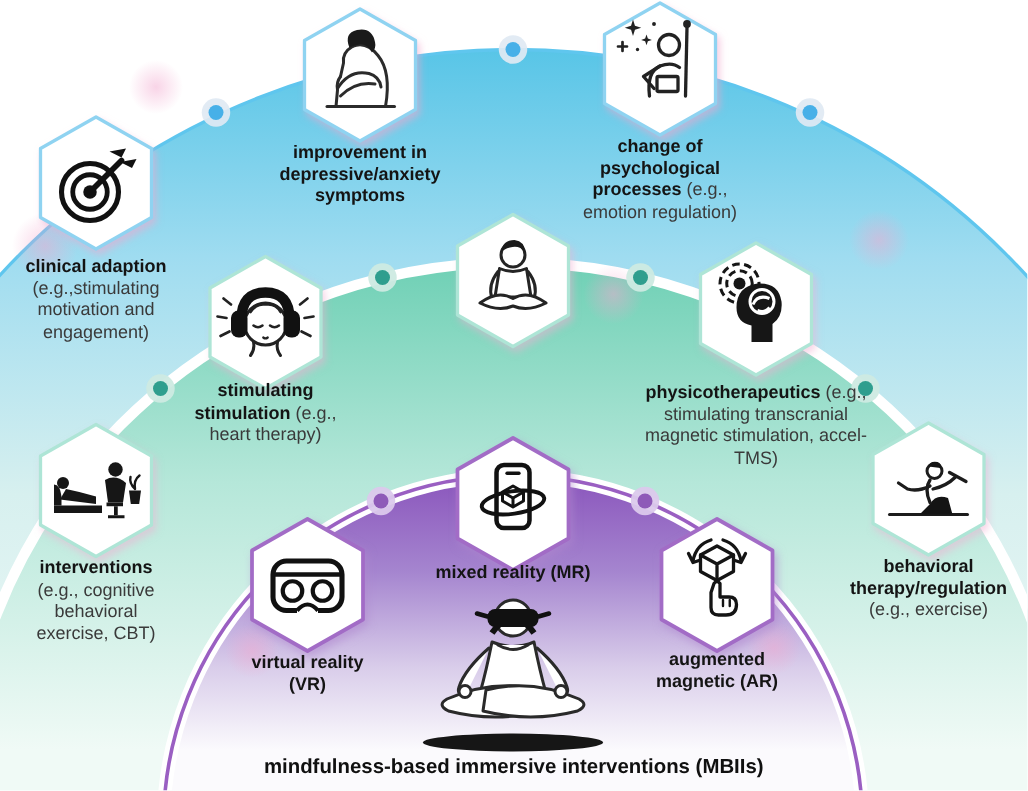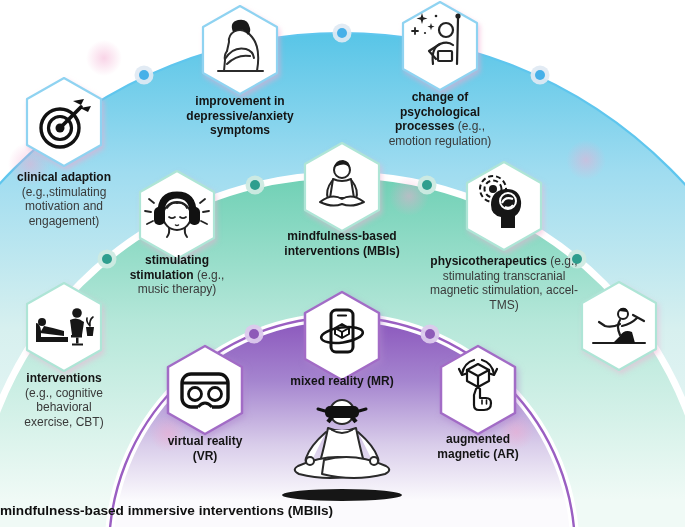--- a/index.html
+++ b/index.html
@@ -11,21 +11,21 @@
   .ring-outer .hexsvg{filter:drop-shadow(2px 3px 2.5px rgba(238,168,206,0.55));}
   .ring-middle .hexsvg{filter:drop-shadow(2px 3px 2.5px rgba(240,175,210,0.5));}
   .ring-inner .hexsvg{filter:drop-shadow(2px 3px 3px rgba(175,135,205,0.55));}
   .hexagon{fill:#ffffff;stroke-linejoin:round;}
   .ring-outer .hexagon{stroke:#8fd3f1;stroke-width:2.2;}
   .ring-middle .hexagon{stroke:#aee5d6;stroke-width:2.2;}
   .ring-inner .hexagon{stroke:#a26cc6;stroke-width:2.5;}
   .label{position:absolute;left:50%;transform:translateX(-50%);top:90px;
          text-align:center;font-size:12px;line-height:1.22;color:#3a3a3a;}
   .label .term{font-weight:bold;color:#141414;}
-  .caption{position:absolute;left:0;right:0;top:503px;
+  .caption{position:absolute;left:0;right:0;top:503px;text-align:center;
            font-weight:bold;font-size:13.6px;color:#101010;}
   .figure-center{position:absolute;left:262px;top:390px;}
 </style>
 </head>
 <body>
 
 <div class="stage">
 
   <svg class="bg" width="685" height="527" viewBox="0 0 685 527">
     <defs>
@@ -207,40 +207,36 @@
       <path d="M32,59 Q33,64 30,68 M48,59 Q47,64 50,68" stroke="#222" stroke-width="2" fill="none" stroke-linecap="round"></path>
       <path d="M30,39 Q34,33 40,34 Q47,33 50,39" stroke="#222" stroke-width="1.8" fill="none" stroke-linecap="round"></path>
       <path d="M24,44 Q24,26 40,26 Q56,26 56,44" fill="none" stroke="#111" stroke-width="7"></path>
       <rect x="17" y="38" width="11" height="18" rx="5" fill="#111"></rect>
       <rect x="52" y="38" width="11" height="18" rx="5" fill="#111"></rect>
       <path d="M32,48 q3,2.4 6,0 M43,48 q3,2.4 6,0" stroke="#222" stroke-width="1.7" fill="none" stroke-linecap="round"></path>
       <path d="M38.5,56 q1.5,1.2 3,0" stroke="#222" stroke-width="1.5" fill="none" stroke-linecap="round"></path>
     </svg>
     <div class="label" style="width:122px;top:84px">
       <span class="term">stimulating stimulation</span>
-      <span class="detail">(e.g., music therapy)</span>
+      <span class="detail">(e.g., heart therapy)</span>
     </div>
   </div>
 
   <div class="node ring-middle" style="left:302px;top:141px">
     <svg class="hexsvg" width="80" height="92" viewBox="0 0 80 92">
       <polygon class="hexagon" points="40,2 77,23 77,69 40,90 3,69 3,23"></polygon>
       <g fill="#fff" stroke="#242424" stroke-width="2" stroke-linecap="round" stroke-linejoin="round">
         <path d="M30,40 Q23,49 26,58 L33,57" fill="none"></path>
         <path d="M50,40 Q57,49 54,58 L47,57" fill="none"></path>
         <path d="M31,38 Q40,42 49,38 L52,57 L28,57 Z"></path>
         <path d="M18,61 Q30,52 40,58 Q50,52 62,61 Q50,67 40,63 Q30,67 18,61 Z"></path>
         <circle cx="40" cy="29" r="8"></circle>
       </g>
       <path d="M32,27 Q33,19 41,19 Q48,20 48,27 Q44,22 38,24 Q34,25 32,27 Z" fill="#1a1a1a"></path>
     </svg>
-    <div class="label" style="width:150px;top:88px">
-      <span class="term">mindfulness-based interventions (MBIs)</span>
-      <span class="detail"></span>
-    </div>
   </div>
 
   <div class="node ring-middle" style="left:464px;top:160px">
     <svg class="hexsvg" width="80" height="92" viewBox="0 0 80 92">
       <polygon class="hexagon" points="40,2 77,23 77,69 40,90 3,69 3,23"></polygon>
       <g fill="none" stroke="#161616" stroke-width="2" stroke-dasharray="5 3">
         <circle cx="29" cy="29" r="13"></circle>
         <circle cx="29" cy="29" r="8.5"></circle>
       </g>
       <circle cx="29" cy="29" r="4" fill="#161616"></circle>
@@ -264,20 +260,24 @@
       <path d="M34,63 L56,63 L53,52 Q45,49 41,56 Z" fill="#141414"></path>
       <g fill="none" stroke="#1c1c1c" stroke-width="2.2" stroke-linecap="round" stroke-linejoin="round">
         <path d="M41,55 Q37,46 41,40"></path>
         <path d="M41,44 Q33,48 26,46 L20,42"></path>
         <path d="M43,46 Q52,44 58,38"></path>
         <path d="M54,35 L65,41"></path>
       </g>
       <circle cx="44" cy="34" r="5" fill="#fff" stroke="#1c1c1c" stroke-width="2"></circle>
       <path d="M40,31 Q41,27 46,28 Q49,29 48,32 Z" fill="#141414"></path>
     </svg>
+    <div class="label" style="width:134px;top:90px">
+      <span class="term">behavioral therapy/regulation</span>
+      <span class="detail">(e.g., exercise)</span>
+    </div>
   </div>
 
   <div class="node ring-inner" style="left:165px;top:344px">
     <svg class="hexsvg" width="80" height="92" viewBox="0 0 80 92">
       <polygon class="hexagon" points="40,2 77,23 77,69 40,90 3,69 3,23"></polygon>
       <rect x="17" y="30" width="46" height="33" rx="9" fill="#fff" stroke="#111" stroke-width="3.4"></rect>
       <line x1="18" y1="39" x2="62" y2="39" stroke="#111" stroke-width="3"></line>
       <circle cx="30" cy="50" r="6.5" fill="none" stroke="#111" stroke-width="2.8"></circle>
       <circle cx="50" cy="50" r="6.5" fill="none" stroke="#111" stroke-width="2.8"></circle>
       <rect x="33" y="60" width="14" height="5" fill="#fff"></rect>

